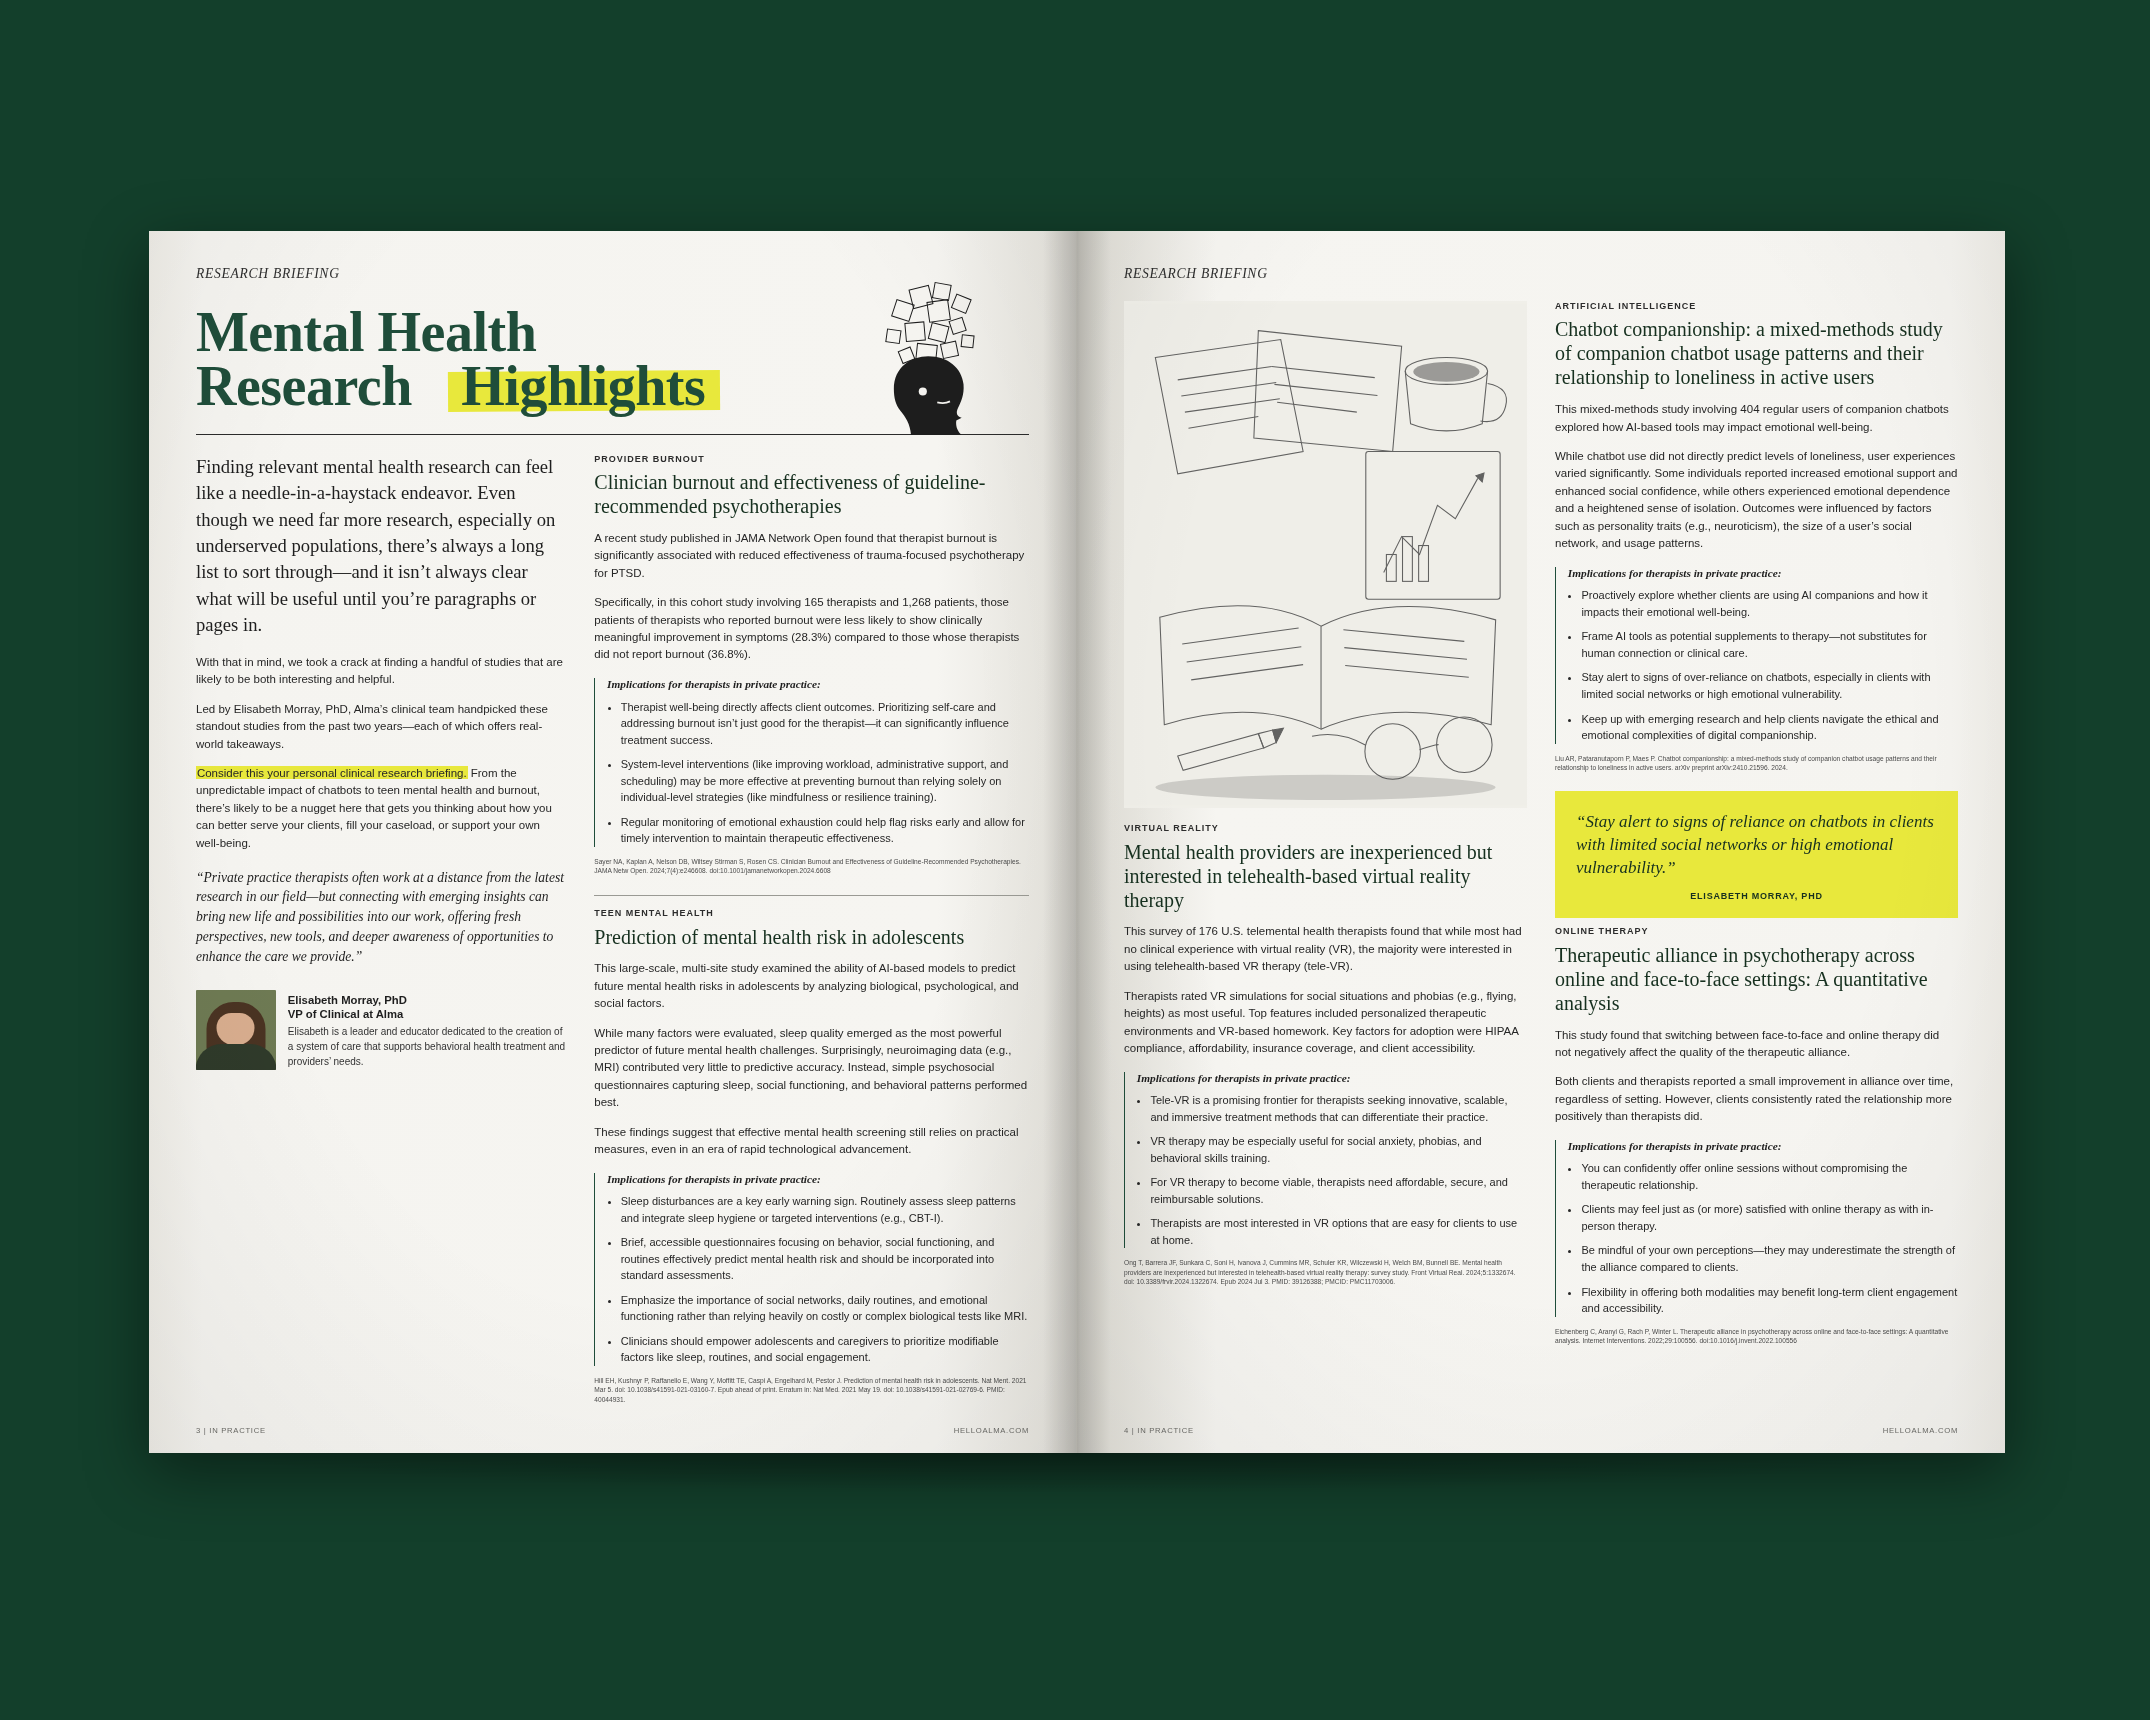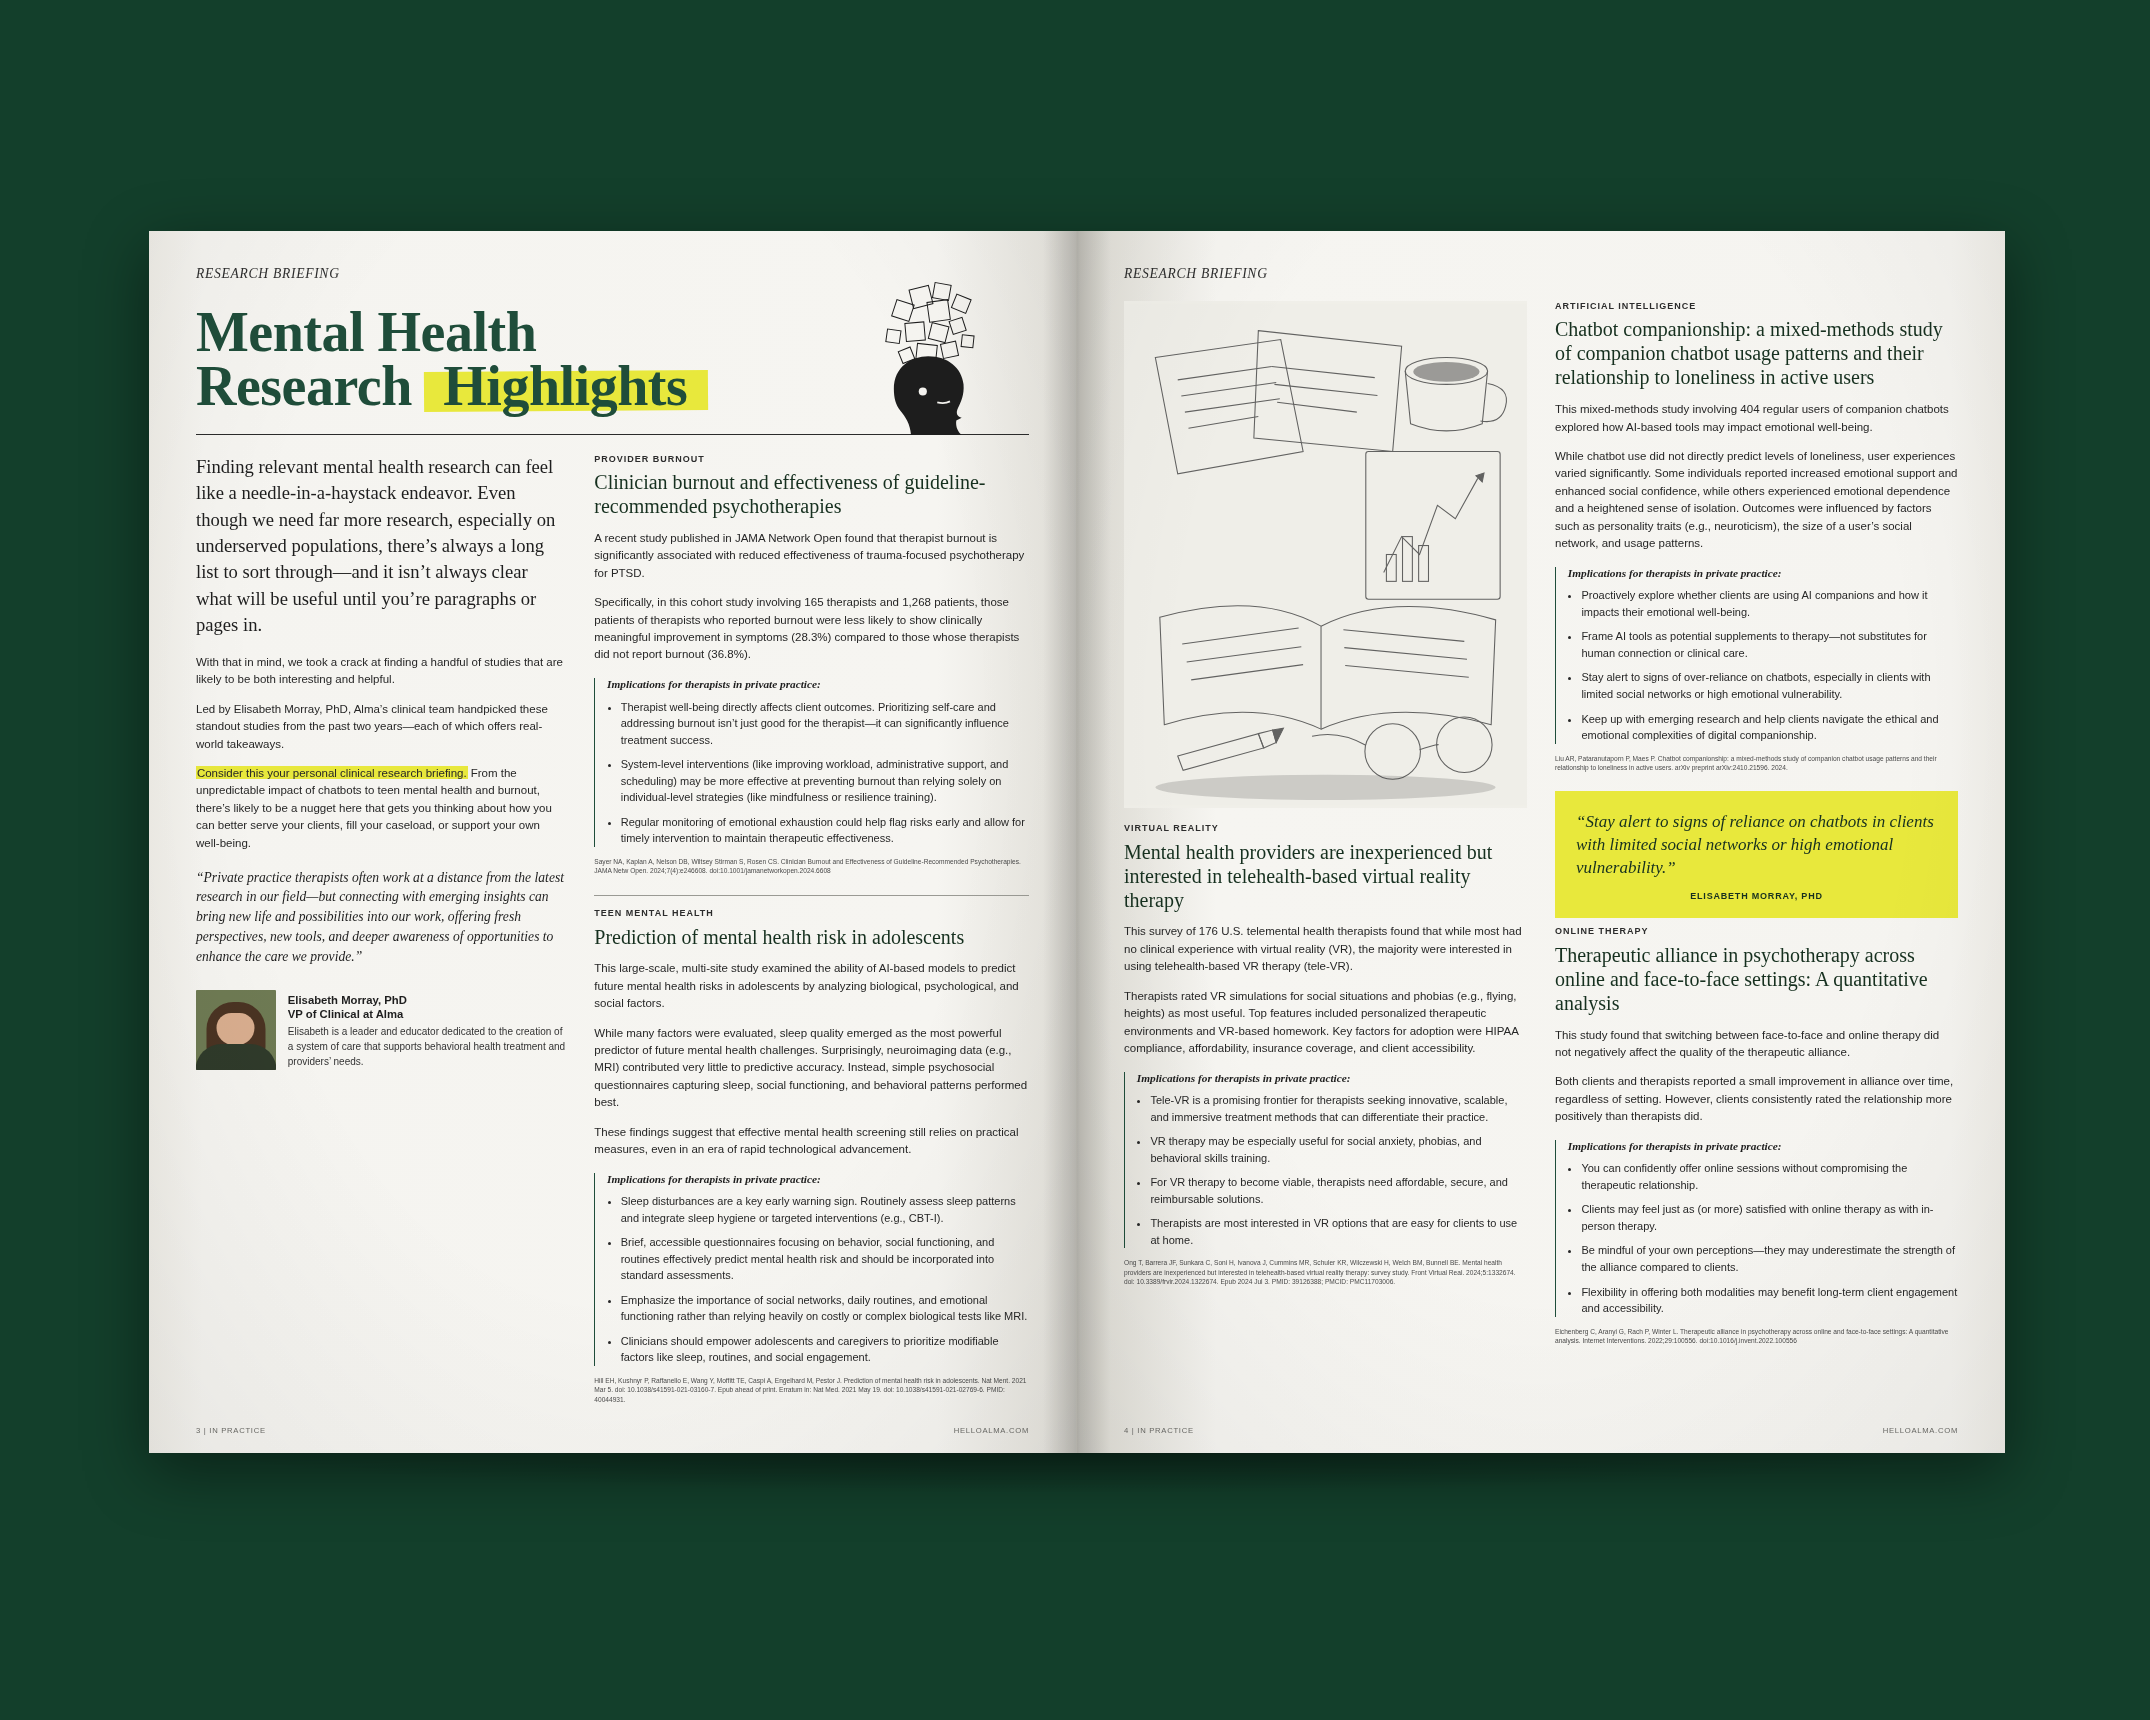--- a/index.html
+++ b/index.html
@@ -57,22 +57,23 @@
     font-size: 56px;
     line-height: 0.95;
     color: #1f4d3a;
     margin: 0;
     font-weight: 700;
     letter-spacing: -0.5px;
   }
   .hl-word {
     position: relative;
     display: inline-block;
-    padding: 0 18px;
+    padding: 0 12px;
     z-index: 1;
+    margin-left: 24px;
   }
   .hl-word::before {
     content: "";
     position: absolute;
     left: -1.8px; right: -2.7px;
     top: 11.8px; bottom: 1.8px;
     background: #e8e83c;
     z-index: -1;
     transform: rotate(-0.4deg);
   }

